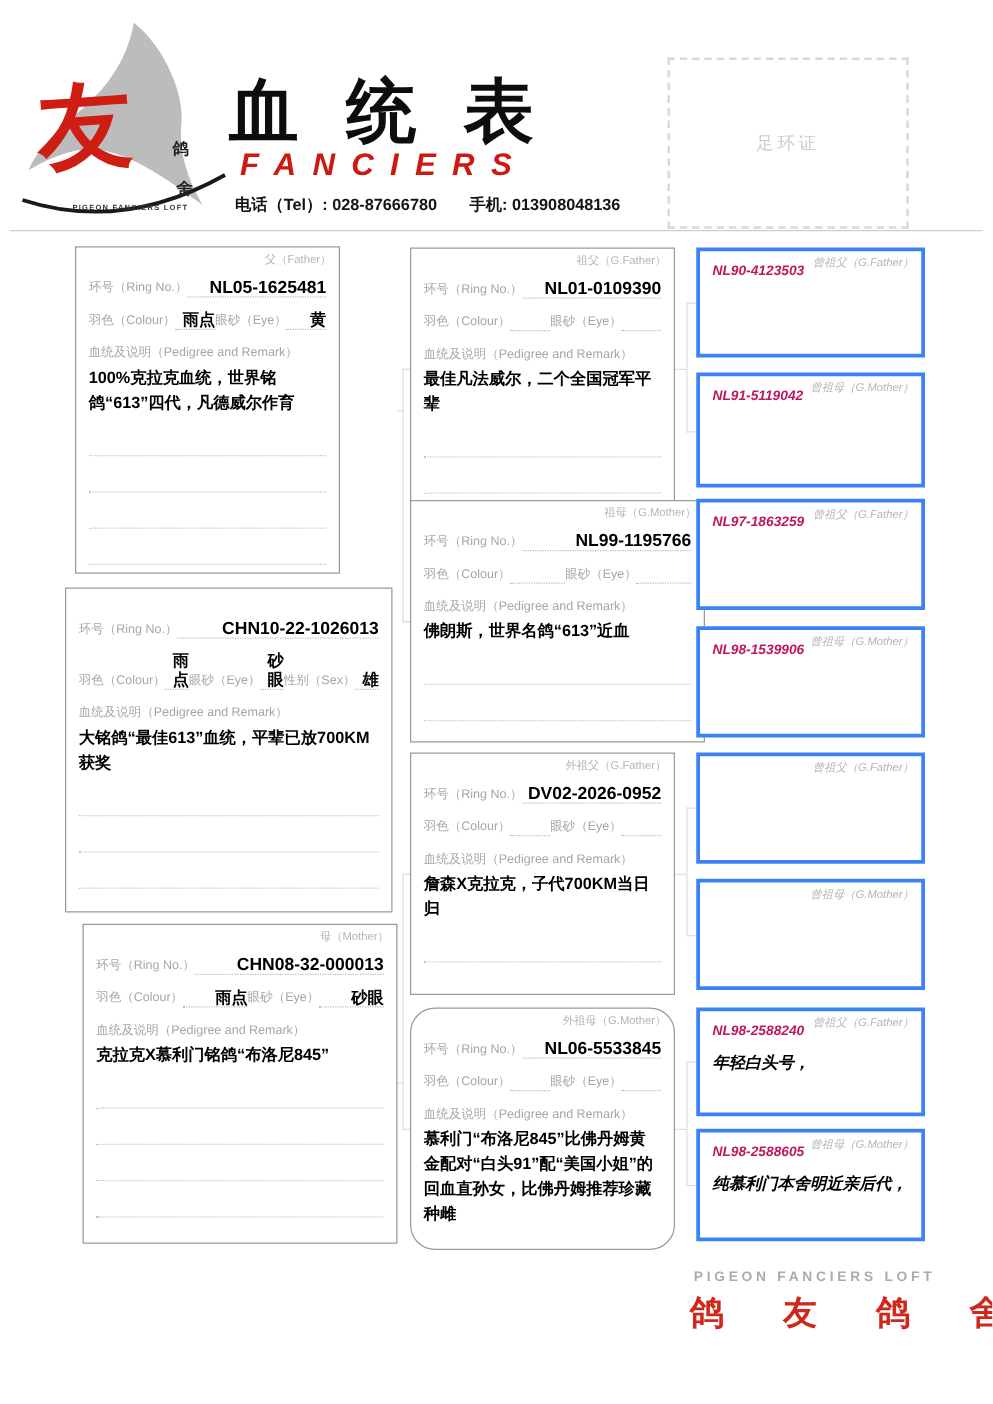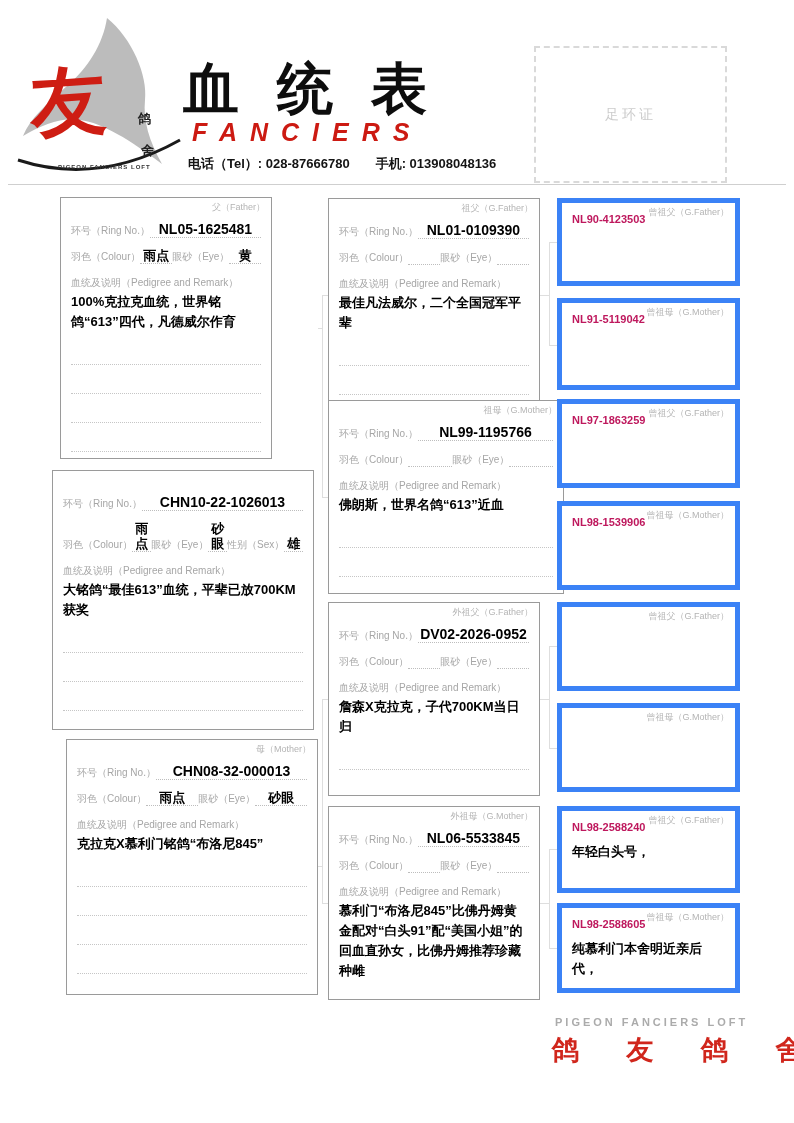--- a/index.html
+++ b/index.html
@@ -27,31 +27,31 @@
             border:2px dashed #d9d9d9; display:flex; align-items:center; justify-content:center;
             color:#cccccc; font-size:14px; letter-spacing:3px;}
   .divider {position:absolute; left:8px; top:184px; width:778px; height:1px; background:#cfcfcf;}
 
   
   .pbox {position:absolute; border:1px solid #9a9a9a; background:#fff; box-sizing:border-box;
          padding-top:14px; overflow:hidden;}
   .rel {position:absolute; top:3px; right:6px; font-size:9px; color:#b4b4b4; white-space:nowrap;}
   .frow {display:flex; align-items:flex-end; margin:0 10px 0 10px; padding-top:10px;}
   .lbl {color:#a6a6a6; font-size:10px; white-space:nowrap; line-height:14px;}
-  .fill {flex:1; border-bottom:1px dotted #bdbdbd; text-align:center; font-weight:bold;
+  .fill {flex:1; border-bottom:1px dotted #bdbdbd; text-align:right; font-weight:bold;
          font-size:13px; line-height:15px; min-height:15px; color:#000; min-width:18px;}
   .ringfill {font-size:14px;}
   .remlbl {margin:12px 10px 0 10px;}
   .remark {margin:2px 10px 0 10px; font-weight:bold; font-size:13px; line-height:1.55; color:#000;}
   .rules {margin:4px 10px 0 10px;}
   .rule {height:28px; border-bottom:1px dotted #c6c6c6;}
 
   
-  .gbox {position:absolute; border:5px solid #3b82f6; background:#fff; box-sizing:border-box;
-         overflow:hidden;}
+  .gbox {position:absolute; border:3px solid #3b82f6; background:#fff; box-sizing:border-box;
+         overflow:hidden;font-style:italic;}
   .gring {margin:10px 10px 0 10px; font-weight:bold; font-size:11px; color:#be185d;}
   .gremark {margin:9px 10px 0 10px; font-weight:bold; font-size:13px; color:#000; line-height:1.5;}
 
   
   .conn {position:absolute; background:#dedede;}
 
   
   .foot-en {position:absolute; left:555px; top:1016px; font-size:11px; font-weight:bold;
             letter-spacing:3px; color:#ababab; white-space:nowrap;}
   .foot-cn {position:absolute; left:552px; top:1032px; font-size:27px; font-weight:bold;
@@ -236,21 +236,21 @@
       <span class="fill"></span>
     </div>
     <div class="remlbl lbl">血统及说明（Pedigree and Remark）</div>
     <div class="remark">詹森X克拉克，子代700KM当日归</div>
     <div class="rules">
       <div class="rule"></div>
         <div class="rule"></div>
     </div>
   </div>
 
-  <div class="pbox" style="left:328px; top:806px; width:212px; height:194px;">
+  <div class="pbox" style="left:328px; top:806px; width:212px; height:194px;border-radius:20px;">
     <div class="rel">外祖母（G.Mother）</div>
     <div class="frow">
       <span class="lbl">环号（Ring No.）</span>
       <span class="fill ringfill">NL06-5533845</span>
     </div>
     <div class="frow">
       <span class="lbl">羽色（Colour）</span>
       <span class="fill"></span>
       <span class="lbl">眼砂（Eye）</span>
       <span class="fill"></span>

